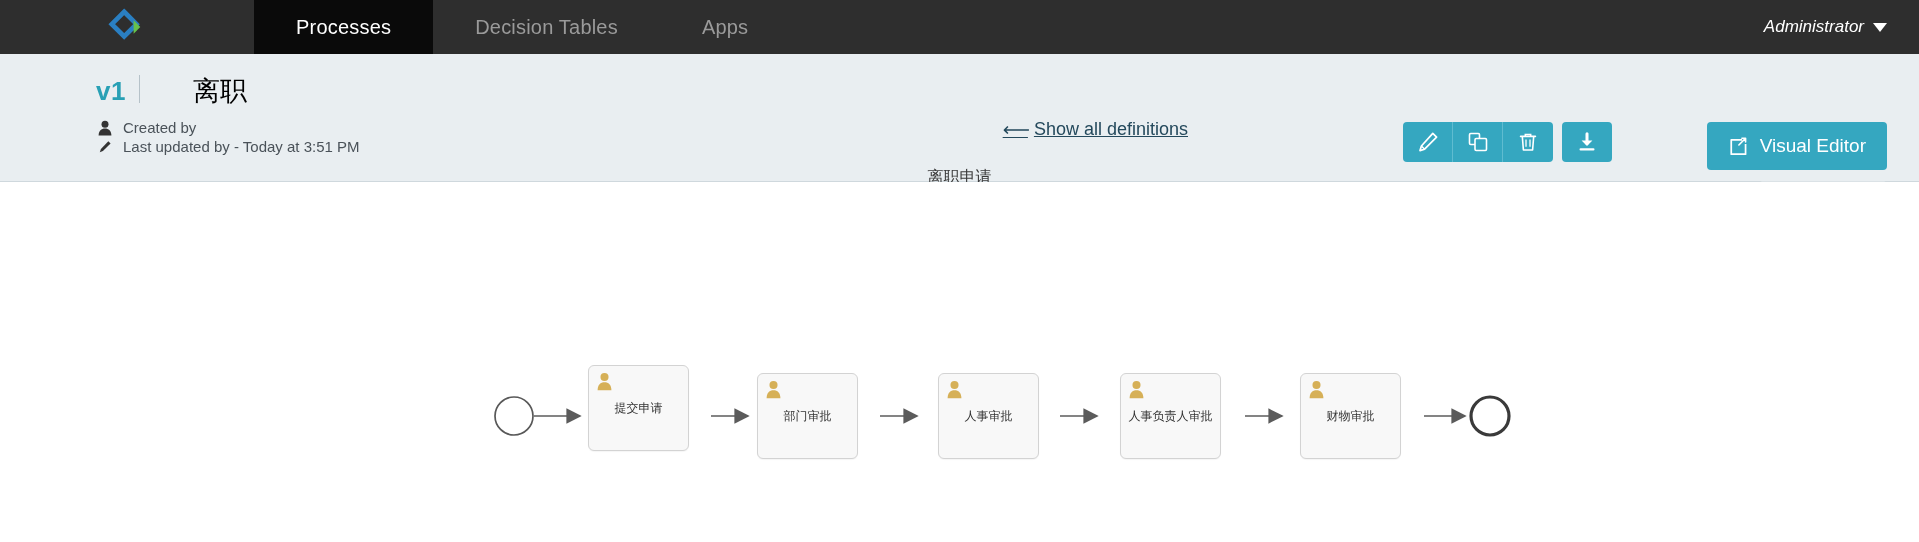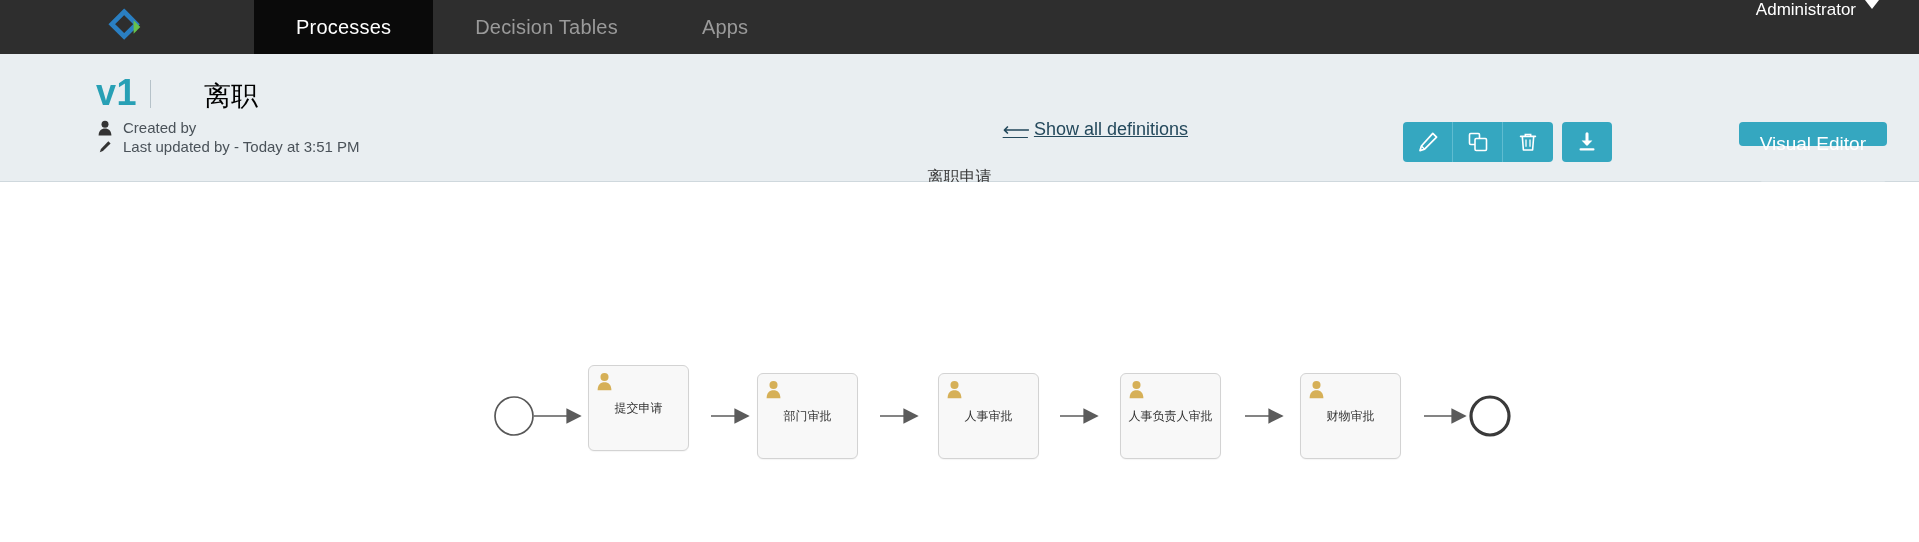--- a/index.html
+++ b/index.html
@@ -50,27 +50,28 @@
     bottom: -9px;
     transform: translateX(-50%);
     width: 0; height: 0;
     border-left: 10px solid transparent;
     border-right: 10px solid transparent;
     border-top: 10px solid #0a0a0a;
   }
   .nav-spacer { flex: 1; }
   .user-menu {
     display: flex;
-    align-items: flex-start;
+    align-items: center;
     gap: 9px;
-    padding-right: 40px;
+    padding-right: 32px;
     color: #ffffff;
     font-size: 17px;
     cursor: pointer;
     white-space: nowrap;
+    font-style: italic;
   }
   .caret-down {
     width: 0; height: 0;
     border-left: 7px solid transparent;
     border-right: 7px solid transparent;
     border-top: 9px solid #ffffff;
     display: inline-block;
   }
 
   
@@ -82,21 +83,21 @@
   }
   .title-row {
     position: absolute;
     left: 96px; top: 18px;
     display: flex;
     align-items: baseline;
     gap: 0;
   }
   .version {
     color: #28a0b5;
-    font-size: 36px;
+    font-size: 26px;
     font-weight: bold;
     letter-spacing: .5px;
   }
   .title-sep {
     display: inline-block;
     width: 1px;
     height: 28px;
     background: #b6c2c9;
     margin: 0 13px;
     position: relative;
@@ -168,34 +169,33 @@
     border-right: 1px solid #5fbcd0;
   }
   .btn-group .icon-btn:last-child { border-right: none; }
   .icon-btn.single { border-radius: 4px; border-right: none; }
   .icon-btn svg { display: block; }
 
   .visual-editor-btn {
     position: absolute;
     right: 32px;
     top: 68px;
-    height: 24px;
+    height: 48px;
     background: #35a7c0;
     border: none;
     border-radius: 4px;
     color: #ffffff;
     font-size: 19px;
     display: flex;
     align-items: center;
     gap: 11px;
     padding: 0 21px;
     cursor: pointer;
     font-family: "Liberation Sans", sans-serif;
     white-space: nowrap;
-    flex-direction: column;
   }
 
   .history-pill {
     position: absolute;
     right: 32px;
     top: 127px;
     height: 38px;
     background: #f7f9fa;
     border: 1px solid #dbe2e6;
     border-radius: 4px;

